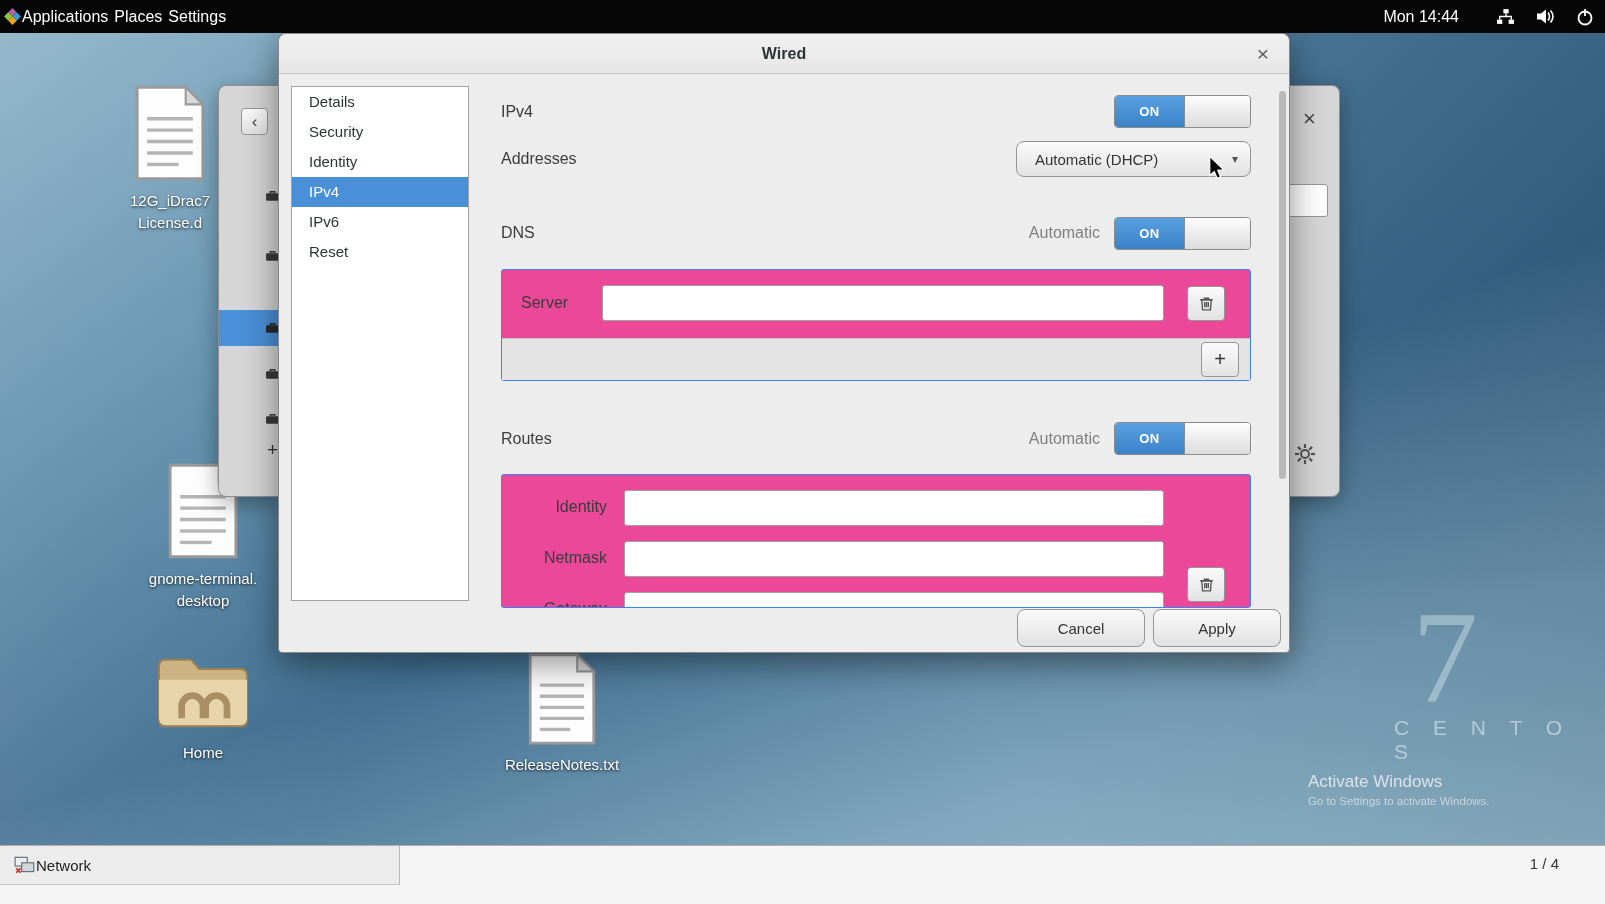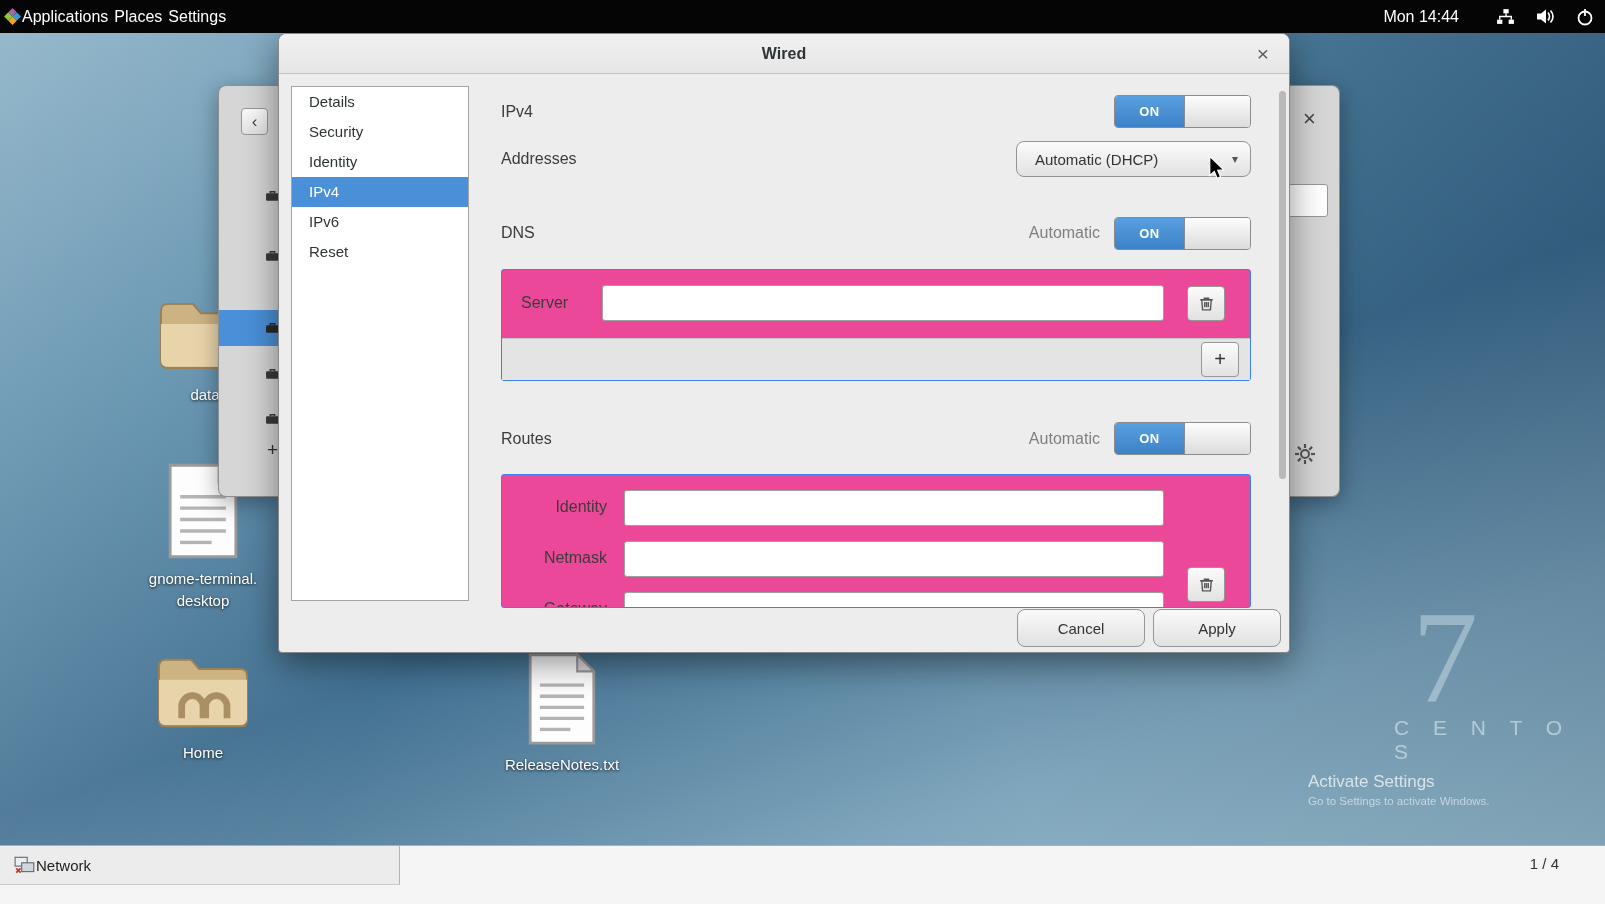--- a/index.html
+++ b/index.html
@@ -100,34 +100,42 @@
   .cursor { position:absolute; left:1208px; top:156px; z-index:50; }
 </style>
 </head>
 <body>
 
 <div class="screen">
 
   <div class="centos7">7</div>
   <div class="centosbrand">C E N T O S</div>
   <div class="activate">
-    <div class="l1">Activate Settings</div>
+    <div class="l1">Activate Windows</div>
     <div class="l2">Go to Settings to activate Windows.</div>
   </div>
 
-
-  <div class="dicon" style="left:120px; top:296px;">
+  <div class="dicon" style="left:85px; top:84px;">
     <div class="art">
-      <svg width="96" height="80" viewBox="0 0 72 56">
-        <path d="M3 9 q0-5 5-5 h19 l6 7 h31 q5 0 5 5 v31 q0 5-5 5 h-56 q-5 0-5-5 z" fill="#cdb282" stroke="#9c8157" stroke-width="1.5"></path>
-        <path d="M3 19 h66 v27 q0 5-5 5 h-56 q-5 0-5-5 z" fill="#e8d4aa"></path>
-      </svg>
-    </div>
-    <div class="lbl">data</div>
-  </div>
+      <svg width="80" height="98" viewBox="0 0 56 68">
+        <path d="M5 2 h34 l12 12 v52 h-46 z" fill="#fdfdfd" stroke="#9a9a9a" stroke-width="2"></path>
+        <path d="M39 2 l12 12 h-12 z" fill="#d8d8d8" stroke="#9a9a9a" stroke-width="1.5"></path>
+        <g stroke="#b4b4b4" stroke-width="2.4">
+          <line x1="12" y1="24" x2="44" y2="24"></line>
+            <line x1="12" y1="32" x2="44" y2="32"></line>
+          <line x1="12" y1="40" x2="44" y2="40"></line>
+            <line x1="12" y1="48" x2="44" y2="48"></line>
+          <line x1="12" y1="56" x2="34" y2="56"></line>
+        </g>
+      </svg>
+    </div>
+    <div class="lbl">12G_iDrac7
+License.d</div>
+  </div>
+
 
   <div class="dicon" style="left:118px; top:462px;">
     <div class="art">
       <svg width="80" height="98" viewBox="0 0 56 68">
         <path d="M5 2 h34 l12 12 v52 h-46 z" fill="#fdfdfd" stroke="#9a9a9a" stroke-width="2"></path>
         <path d="M39 2 l12 12 h-12 z" fill="#d8d8d8" stroke="#9a9a9a" stroke-width="1.5"></path>
         <g stroke="#b4b4b4" stroke-width="2.4">
           <line x1="12" y1="24" x2="44" y2="24"></line>
             <line x1="12" y1="32" x2="44" y2="32"></line>
           <line x1="12" y1="40" x2="44" y2="40"></line>

